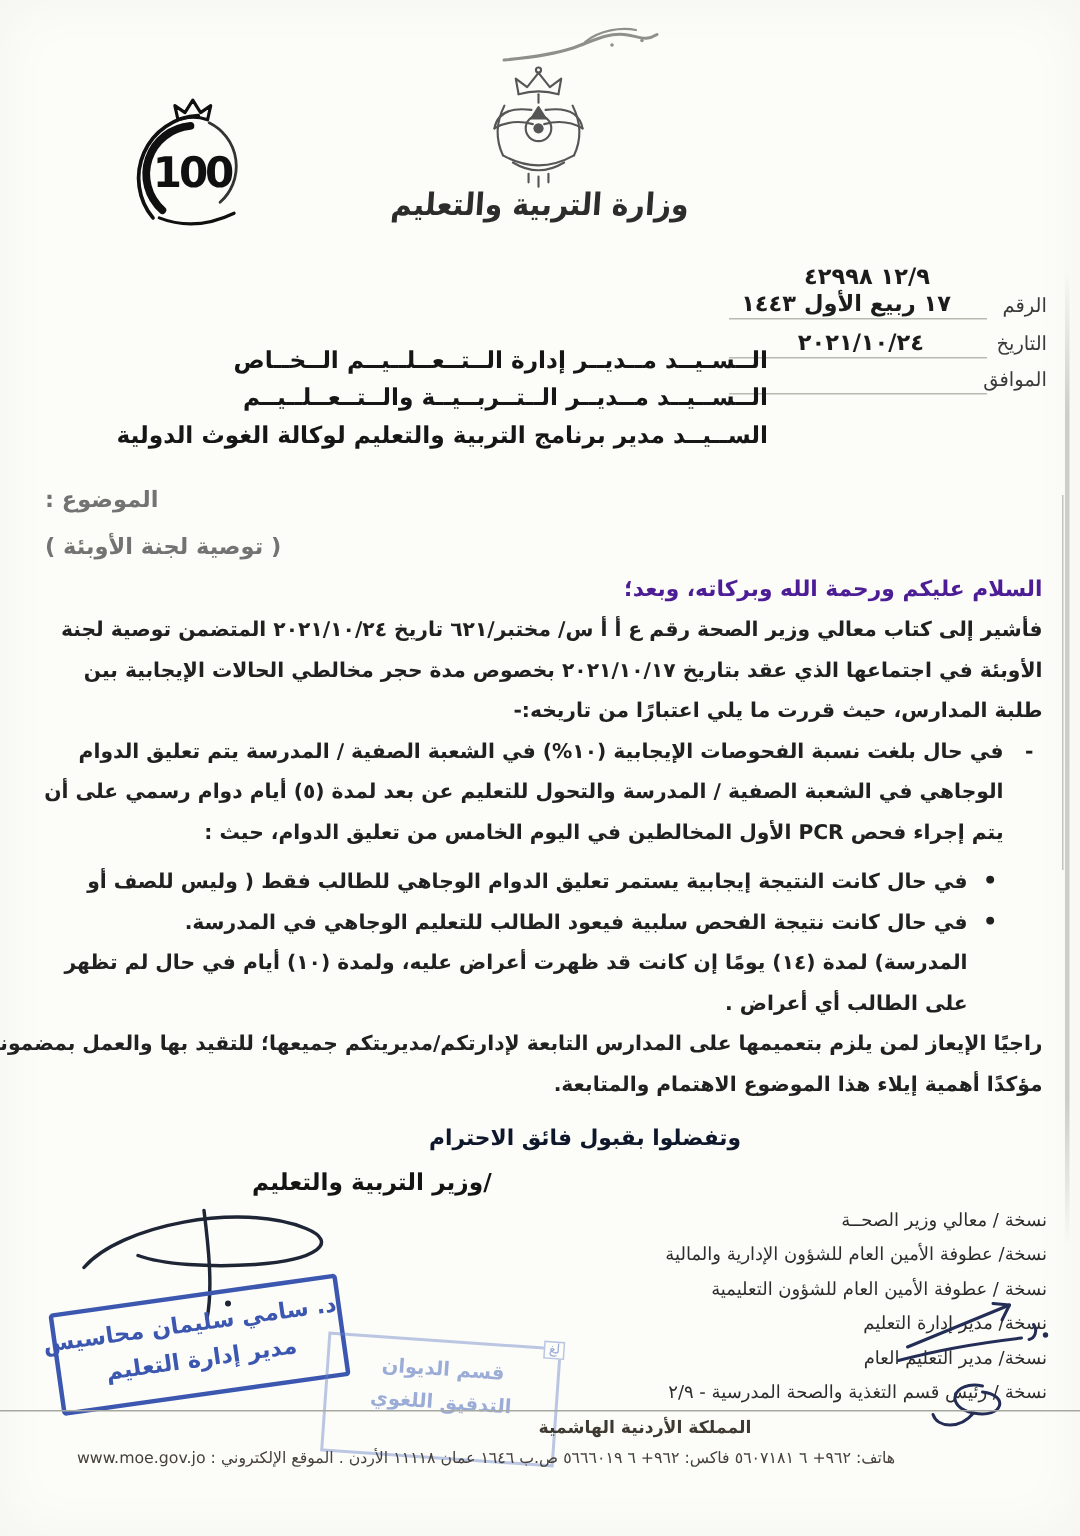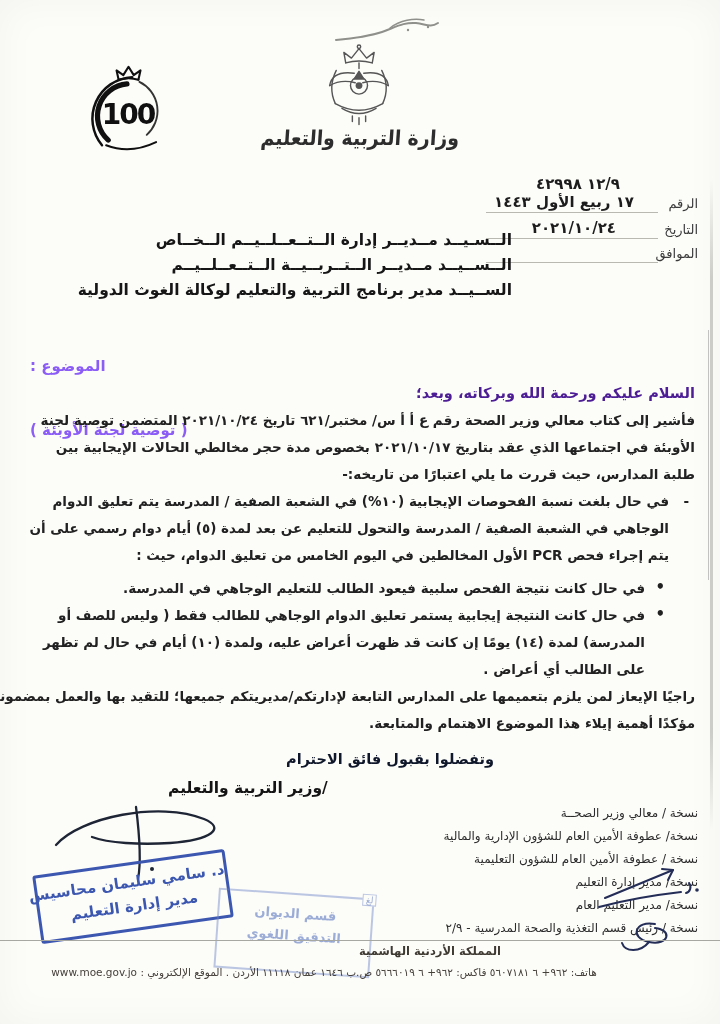--- a/index.html
+++ b/index.html
@@ -15,21 +15,21 @@
   .centennial{position:absolute;top:60px;left:76px;width:104px;height:104px;}
   
   .ref-label{position:absolute;right:22px;font-size:13px;color:#3a3a3a;direction:rtl;}
   .ref-line{position:absolute;height:1px;background:#b9b9b2;width:172px;right:62px;}
   .ref-value{position:absolute;font-size:15px;font-weight:bold;color:#1c1c1c;direction:rtl;white-space:nowrap;}
   
   .addressees{position:absolute;top:228px;right:208px;direction:rtl;text-align:right;}
   .addressees .addr-line{font-size:15.5px;font-weight:bold;color:#161616;line-height:25px;white-space:nowrap;}
   
   .subject{position:absolute;top:318px;left:30px;direction:rtl;text-align:left;}
-  .subject div{font-size:15px;font-weight:bold;color:#8b5cf6;line-height:31px;white-space:nowrap;margin-top:33px;}
+  .subject div{font-size:15px;font-weight:bold;color:#737373;line-height:31px;white-space:nowrap;}
   
   .body-text{position:absolute;top:380px;right:25px;left:25px;direction:rtl;}
   .body-text .line{font-size:13.5px;font-weight:bold;color:#212121;line-height:27px;
         text-align:right;white-space:nowrap;position:relative;}
   .line.salutation{font-size:14.5px;color:#4c1d95;}
   .line.dash{padding-right:26px;}
   .line.dash::before{content:"-";position:absolute;right:6px;top:0;}
   .line.indent1{padding-right:26px;}
   .line.bullet{padding-right:50px;margin-top:6px;}
   .line.bullet::before{content:"•";position:absolute;right:30px;top:-1px;font-size:15px;}
@@ -115,39 +115,39 @@
   <div class="ref-line" style="top:212px;"></div>
   <div class="ref-value" style="top:193px;right:86px;">١٧ ربيع الأول ١٤٤٣</div>
   <div class="ref-label" style="top:222px;">التاريخ</div>
   <div class="ref-line" style="top:238px;"></div>
   <div class="ref-value" style="top:219px;right:104px;">٢٠٢١/١٠/٢٤</div>
   <div class="ref-label" style="top:246px;">الموافق</div>
   <div class="ref-line" style="top:262px;"></div>
 
   <div class="addressees">
       <div class="addr-line">الــسـيــد مــديــر إدارة الــتــعــلــيــم الــخــاص</div>
-      <div class="addr-line">الــســيــد مــديــر الــتــربــيــة الــتــعــلــيــم</div>
+      <div class="addr-line">الــســيــد مــديــر الــتــربــيــة والــتــعــلــيــم</div>
       <div class="addr-line">الســيــد مدير برنامج التربية والتعليم لوكالة الغوث الدولية</div>
     </div>
 
   <div class="subject">
     <div>الموضوع :</div>
     <div>( توصية لجنة الأوبئة )</div>
   </div>
 
   <div class="body-text">
       <div class="line salutation">السلام عليكم ورحمة الله وبركاته، وبعد؛</div>
       <div class="line p">فأشير إلى كتاب معالي وزير الصحة رقم ع أ أ س/ مختبر/٦٢١ تاريخ ٢٠٢١/١٠/٢٤ المتضمن  توصية لجنة</div>
       <div class="line p">الأوبئة في اجتماعها الذي عقد بتاريخ ٢٠٢١/١٠/١٧ بخصوص مدة حجر مخالطي الحالات الإيجابية بين</div>
       <div class="line p">طلبة المدارس، حيث قررت ما يلي اعتبارًا من تاريخه:-</div>
       <div class="line dash">في حال بلغت نسبة الفحوصات الإيجابية (١٠%) في الشعبة الصفية / المدرسة يتم تعليق الدوام</div>
       <div class="line indent1">الوجاهي في الشعبة الصفية / المدرسة والتحول للتعليم عن بعد لمدة (٥) أيام دوام رسمي على أن</div>
       <div class="line indent1">يتم إجراء فحص PCR الأول المخالطين في اليوم الخامس من تعليق الدوام، حيث :</div>
+      <div class="line bullet">في حال كانت النتيجة إيجابية يستمر تعليق الدوام الوجاهي للطالب فقط ( وليس للصف أو</div>
       <div class="line bullet">في حال كانت نتيجة الفحص سلبية فيعود الطالب للتعليم الوجاهي في المدرسة.</div>
-      <div class="line bullet">في حال كانت النتيجة إيجابية يستمر تعليق الدوام الوجاهي للطالب فقط ( وليس للصف أو</div>
       <div class="line indent2">المدرسة) لمدة (١٤) يومًا إن كانت قد ظهرت أعراض عليه، ولمدة (١٠) أيام في حال لم تظهر</div>
       <div class="line indent2">على الطالب أي أعراض .</div>
       <div class="line p">راجيًا الإيعاز لمن يلزم بتعميمها على المدارس التابعة لإدارتكم/مديريتكم جميعها؛ للتقيد بها والعمل بمضمونها،</div>
       <div class="line p">مؤكدًا أهمية إيلاء هذا الموضوع الاهتمام والمتابعة.</div>
       <div class="line closing">وتفضلوا بقبول فائق الاحترام</div>
     </div>
 
   <div class="sig-title">/وزير التربية والتعليم</div>
   <svg class="signature-svg" viewBox="0 0 215 88">
     <g fill="none" stroke="#1e2535" stroke-width="2.3" stroke-linecap="round">

